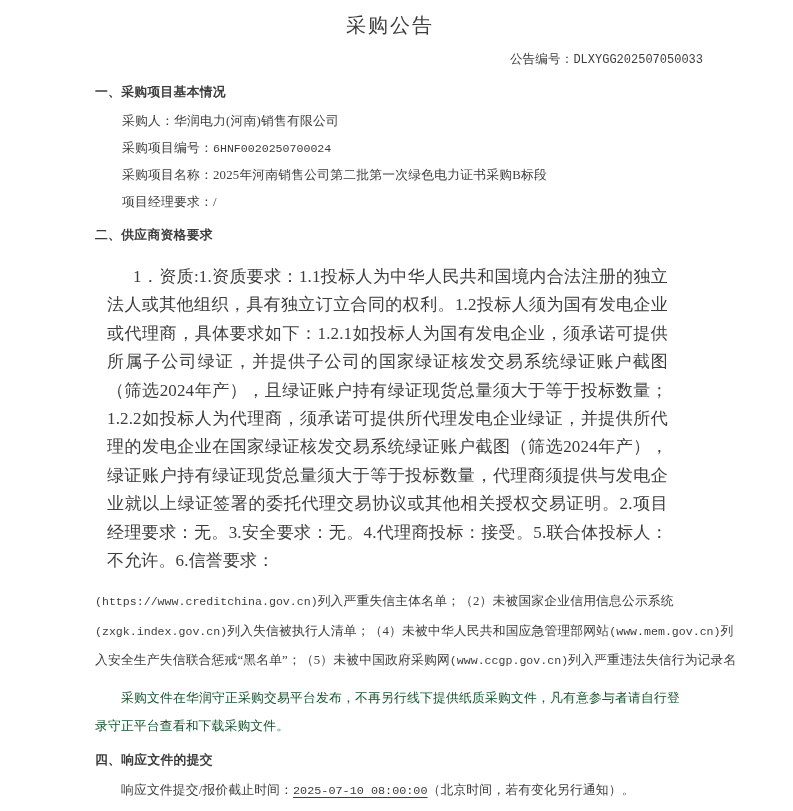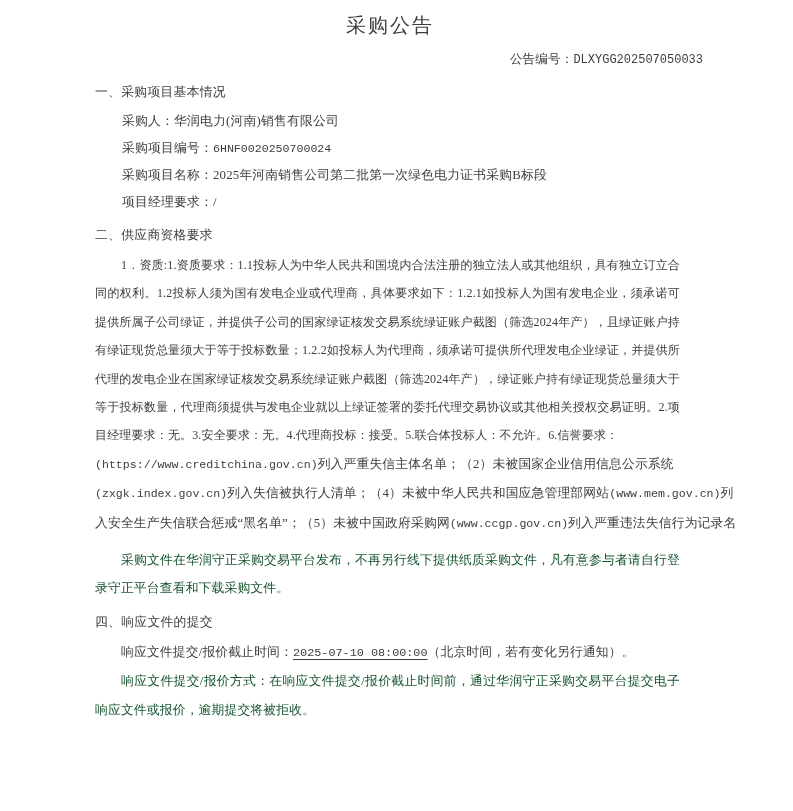--- a/index.html
+++ b/index.html
@@ -52,20 +52,21 @@
     padding-top: 11px;
   }
   .section-heading {
     font-size: 12.8px;
     color: #3d3d3d;
     margin: 0;
     padding: 0;
     line-height: 27px;
     letter-spacing: 0.3px;
     white-space: nowrap;
+    font-weight: bold;
   }
   .field-line {
     font-size: 12.8px;
     color: #3d3d3d;
     line-height: 27px;
     padding-left: 27px;
     letter-spacing: 0.2px;
     white-space: nowrap;
   }
   .para {
@@ -95,27 +96,27 @@
     letter-spacing: 0;
   }
   .mono-ul {
     font-family: "Liberation Mono", "DejaVu Sans Mono", monospace;
     font-size: 11.8px;
     letter-spacing: 0;
     text-decoration: underline;
     text-underline-offset: 3px;
   }
   .qual-block {
-    font-size: 12px;
+    font-size: 17px;
     color: #3d3d3d;
     line-height: 28.4px;
     text-align: justify;
     text-justify: inter-character;
     text-indent: 26px;
-    margin: 0;
+    margin: 12px;
     letter-spacing: 0.15px;
     word-break: break-all;
   }
   .block-lines { }
   .block-lines > div {
     font-size: 12.8px;
     color: #3d3d3d;
     line-height: 28.4px;
     letter-spacing: 0.15px;
     white-space: nowrap;

